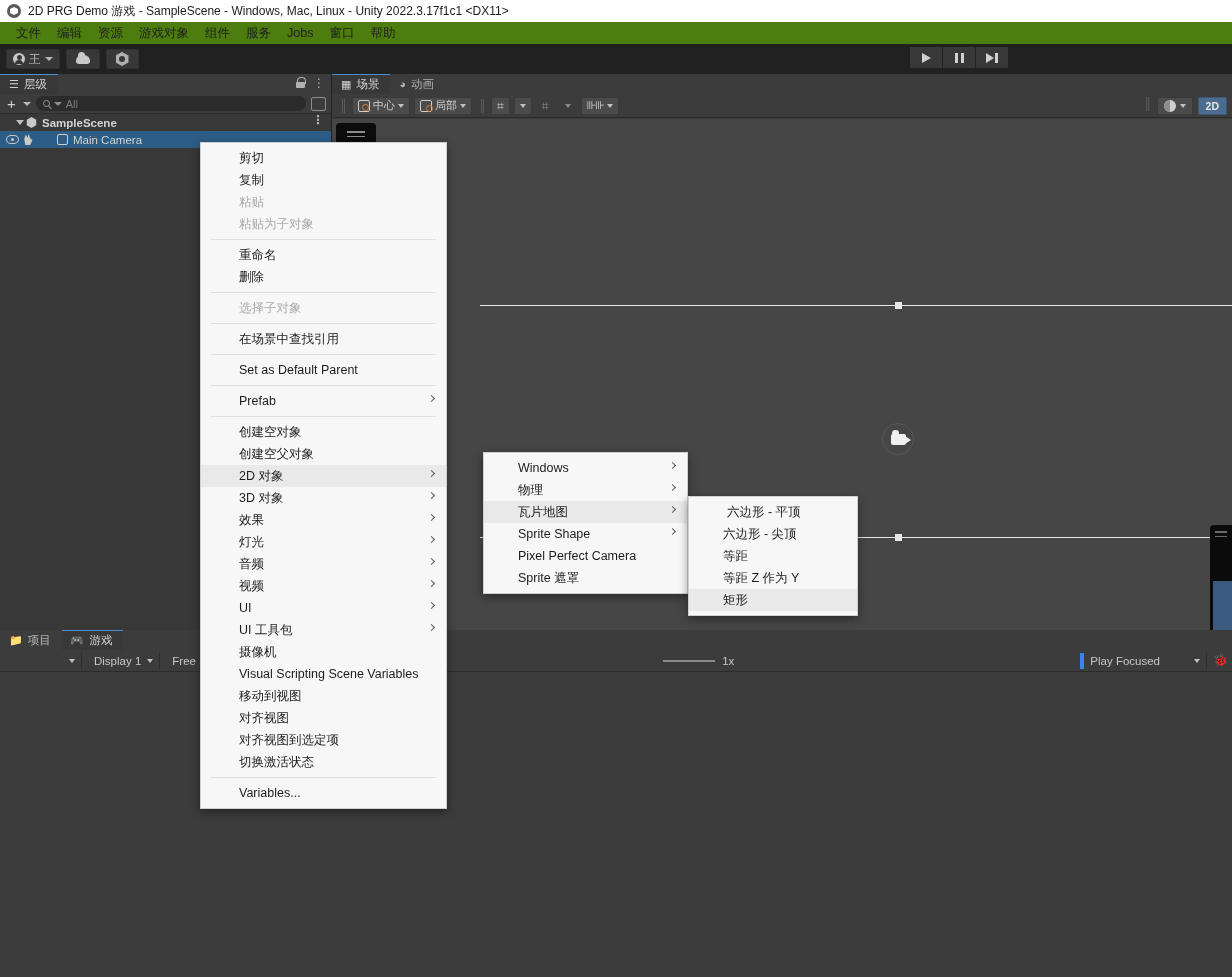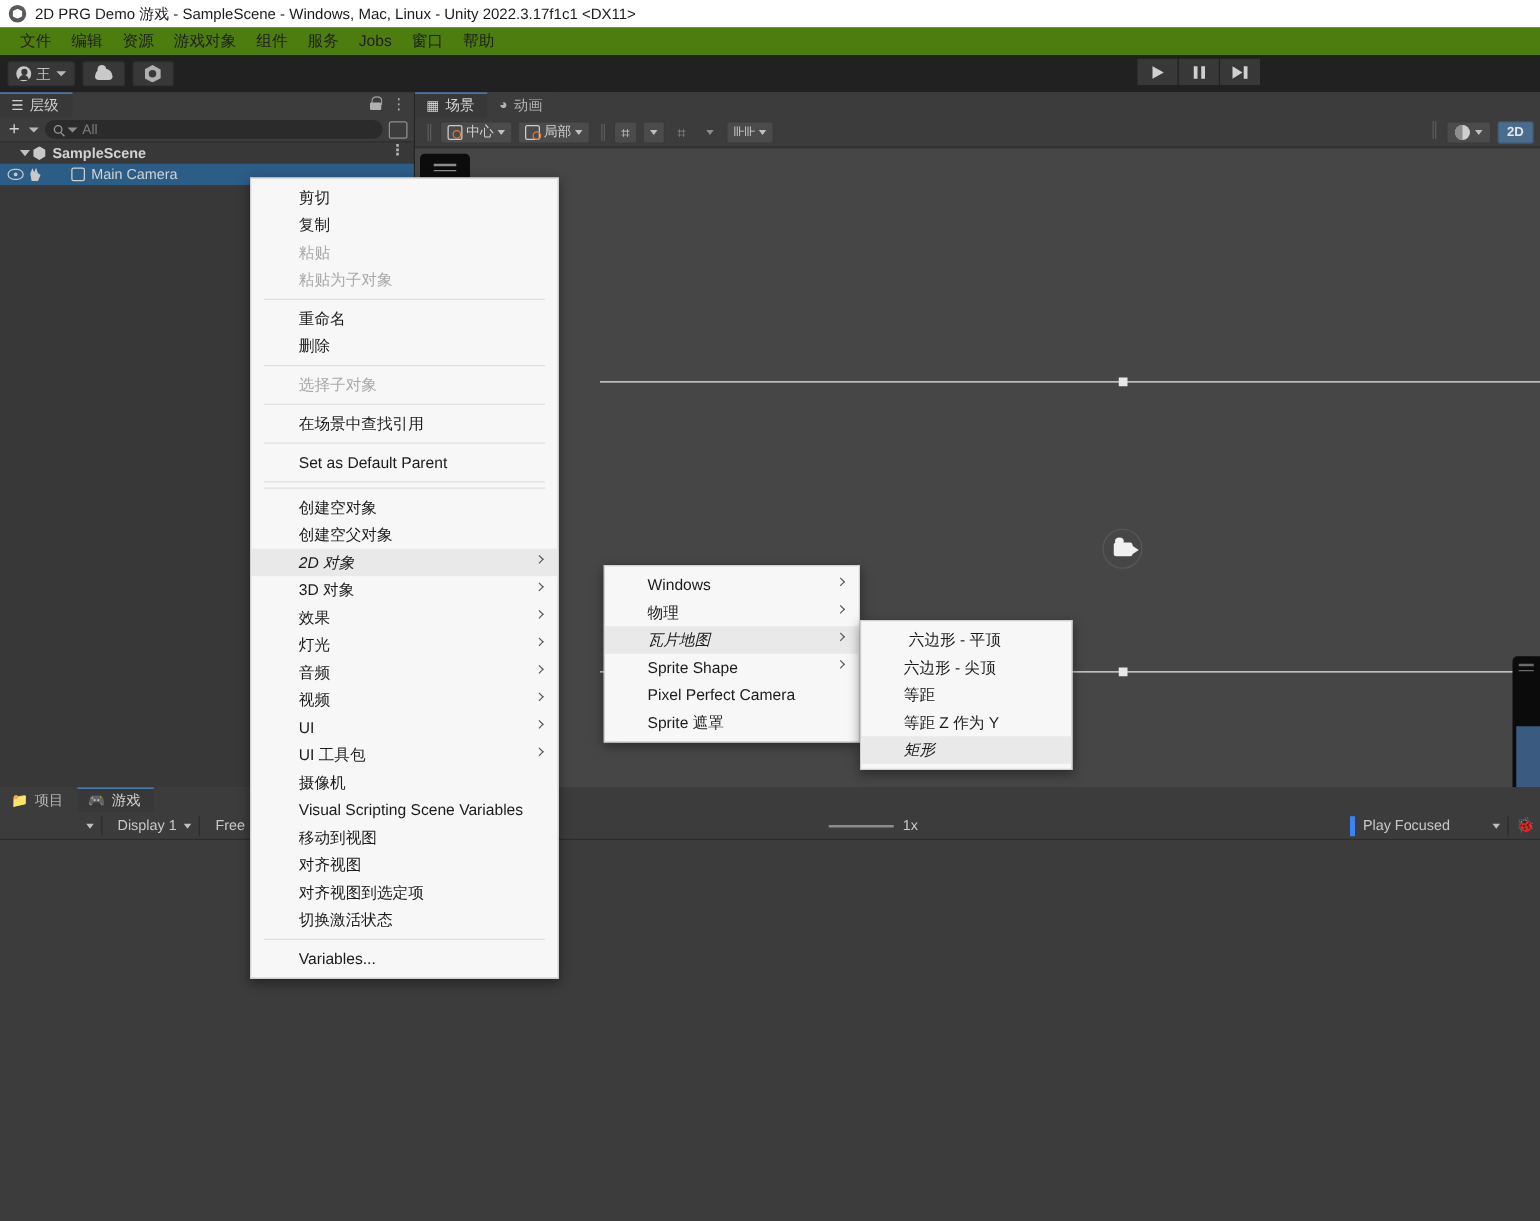--- a/index.html
+++ b/index.html
@@ -239,21 +239,21 @@
   .ctxmenu {
     position: absolute; background: #f7f7f7;
     border: 1px solid #cfcfcf; box-shadow: 0 3px 9px rgba(0,0,0,.42);
     font-size: 12.5px; color: #1c1c1c; padding: 4px 0;
   }
   .ctx-item {
     height: 22px; display: flex; align-items: center;
     padding: 0 12px 0 38px; position: relative; white-space: nowrap;
   }
   .ctx-item.disabled { color: #a9a9a9; }
-  .ctx-item.hl { background: #e9e9e9; font-style: italic; }
+  .ctx-item.hl { background: #e9e9e9; }
   .ctx-item .sub-arrow {
     position: absolute; right: 12px; top: 6px;
     width: 5px; height: 5px; border-right: 1.4px solid #5a5a5a;
     border-top: 1.4px solid #5a5a5a; transform: rotate(45deg);
   }
   .ctx-sep { height: 1px; background: #e0e0e0; margin: 4px 10px; }
 </style>
 </head>
 <body>
 
@@ -457,20 +457,24 @@
     <div class="ctx-sep"></div>
     <div class="ctx-item">重命名</div>
     <div class="ctx-item">删除</div>
     <div class="ctx-sep"></div>
     <div class="ctx-item disabled">选择子对象</div>
     <div class="ctx-sep"></div>
     <div class="ctx-item">在场景中查找引用</div>
     <div class="ctx-sep"></div>
     <div class="ctx-item">Set as Default Parent</div>
     <div class="ctx-sep"></div>
+    <div class="ctx-item">
+      <span>Prefab</span>
+      <span class="sub-arrow"></span>
+    </div>
     <div class="ctx-sep"></div>
     <div class="ctx-item">创建空对象</div>
     <div class="ctx-item">创建空父对象</div>
     <div class="ctx-item hl">
       <span>2D 对象</span>
       <span class="sub-arrow"></span>
     </div>
     <div class="ctx-item">
       <span>3D 对象</span>
       <span class="sub-arrow"></span>

